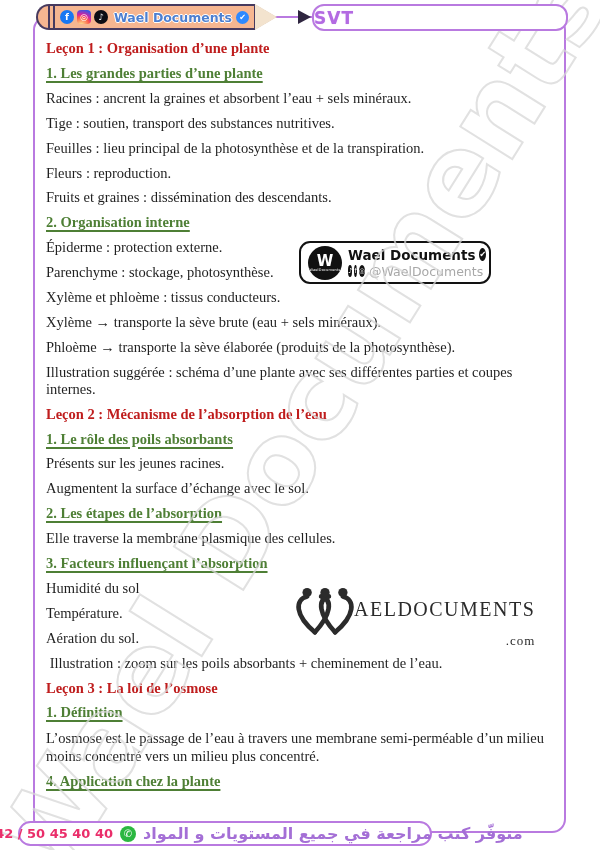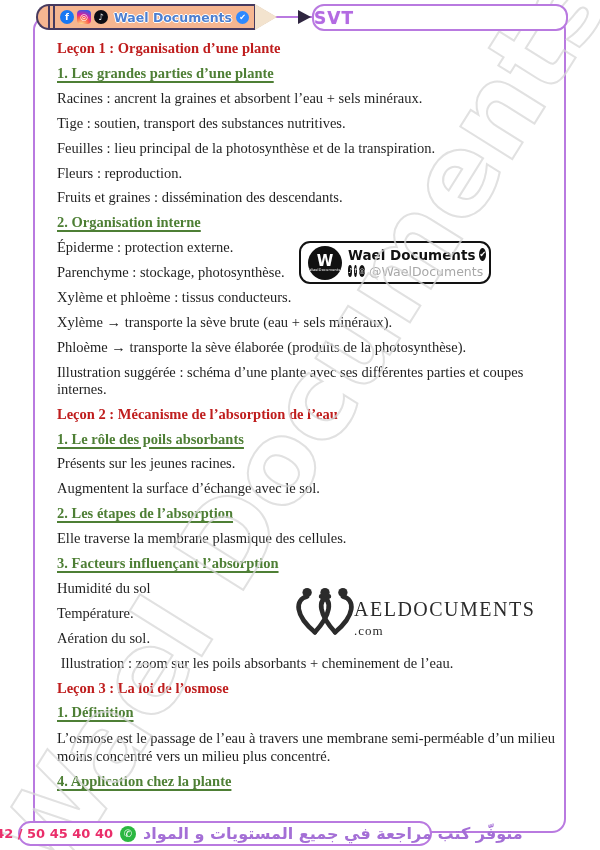--- a/index.html
+++ b/index.html
@@ -33,21 +33,21 @@
 
   
   .subject-box { position:absolute; left:312px; top:4px; width:256px; height:27px; background:#fff;
                  border:2.5px solid #b97ae0; border-radius:12px; z-index:6;
                  display:flex; align-items:center; }
   .subject-box span { font-family:"DejaVu Sans",sans-serif; font-weight:bold; font-size:17px; color:#b36ae2;
                       letter-spacing:1px; text-shadow:0 0 1px #d9b5f2; }
 
   
   .content { position:absolute; left:42px; top:0; width:514px; z-index:2; }
-  .line { font-size:14.5px; line-height:16.9px; margin:0 0 8px 15px; color:#1f1f1f; }
+  .line { font-size:14.5px; line-height:16.9px; margin:0 0 8px 4px; color:#1f1f1f; }
   .line:first-child { margin-top:40px; }
   .lesson { color:#bf1d1d; font-weight:bold; }
   .section { color:#4e7f35; font-weight:bold; text-decoration:underline; text-decoration-thickness:1.5px; text-underline-offset:3px; }
   .wrap { line-height:18px; }
 
   
   .wbadge { position:absolute; left:299px; top:241px; width:192px; height:43px; background:#fff;
             border:2px solid #121212; border-radius:11px; z-index:3; display:flex; align-items:center;
             padding:2px 7px; gap:6px; font-family:"DejaVu Sans",sans-serif; }
   .wbadge-logo { width:34px; height:34px; border-radius:50%; background:#111; color:#fff; flex:0 0 auto;
@@ -63,21 +63,21 @@
   .micon { width:12px; height:12px; border-radius:50%; background:#111; color:#fff; font-size:7px;
            display:flex; align-items:center; justify-content:center; }
   .handle { color:#a8a8a8; font-size:12.5px; margin-left:2px; white-space:nowrap; }
 
   
   .biglogo { position:absolute; left:290px; top:584px; z-index:3; display:flex; align-items:flex-start; }
   .biglogo svg { display:block; }
   .biglogo-text { margin-left:-6px; margin-top:14px; color:#2b2b2b; }
   .biglogo-name { font-size:20px; letter-spacing:1.5px; white-space:nowrap; }
   .biglogo-name b { font-weight:normal;text-align:center; }
-  .biglogo-tld { display:block; text-align:left; font-size:13px; margin-top:2px; letter-spacing:1px; }
+  .biglogo-tld { display:block; text-align:right; font-size:13px; margin-top:12px; letter-spacing:1px; }
 
   
   .watermark { position:absolute; left:50%; top:50%; z-index:4; pointer-events:none; white-space:nowrap;
                transform:translate(-50%,-50%) rotate(-58deg);
                font-family:"DejaVu Sans",sans-serif; font-weight:bold; font-size:112px;
                color:transparent; -webkit-text-stroke:2px #d7d7d7; opacity:.75; }
 
   
   .footer-pill { position:absolute; left:18px; top:821px; width:414px; height:25px; background:#fff;
                  border:2px solid #b97ae0; border-radius:13px; z-index:6;

